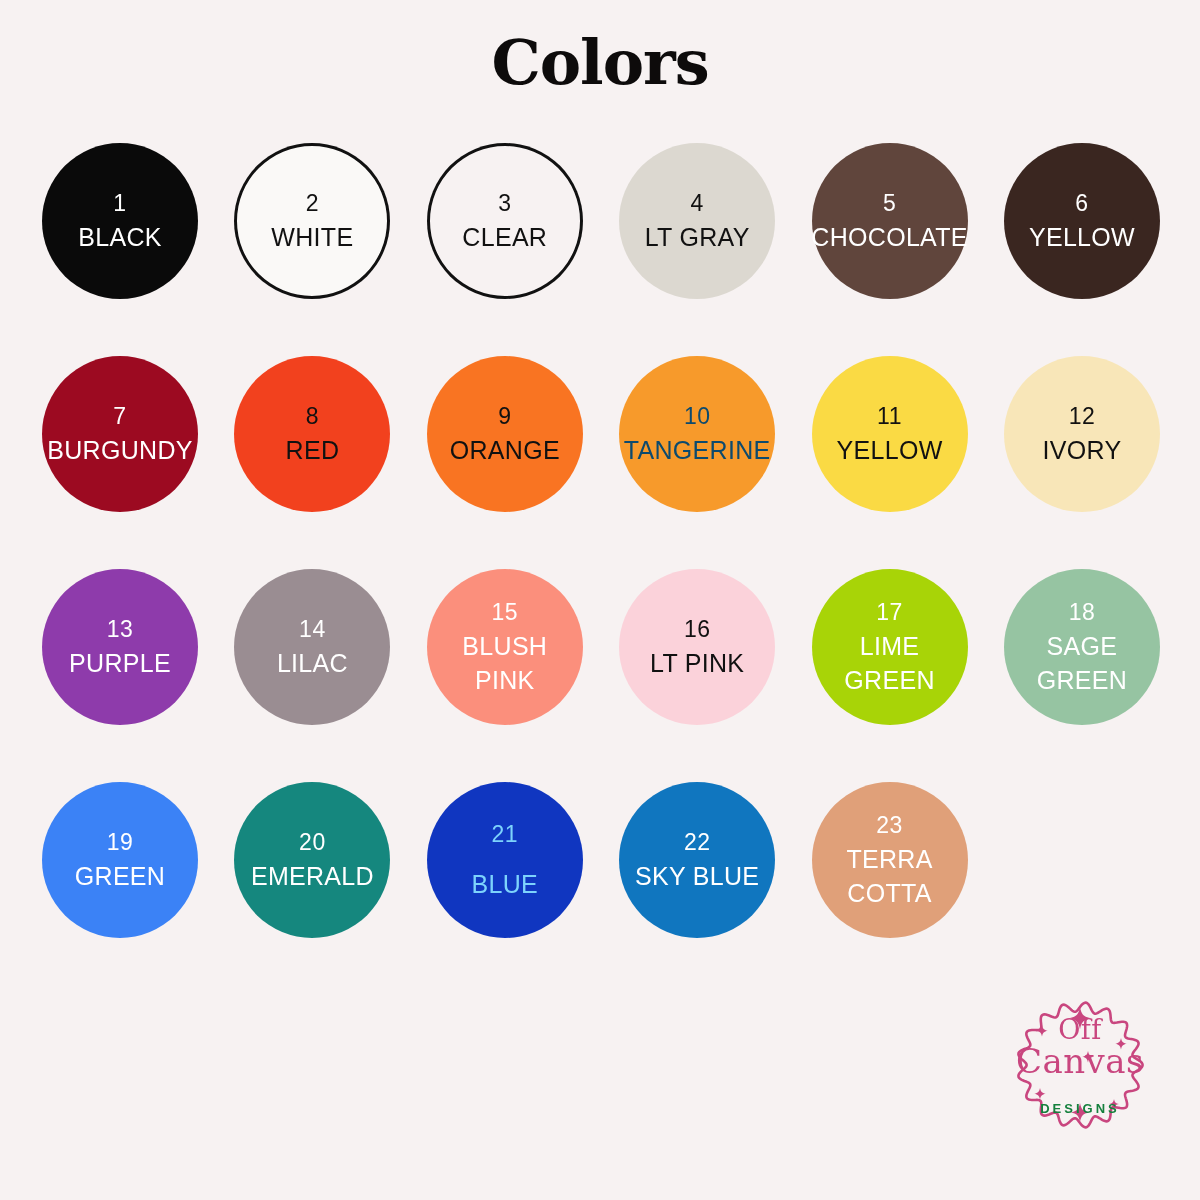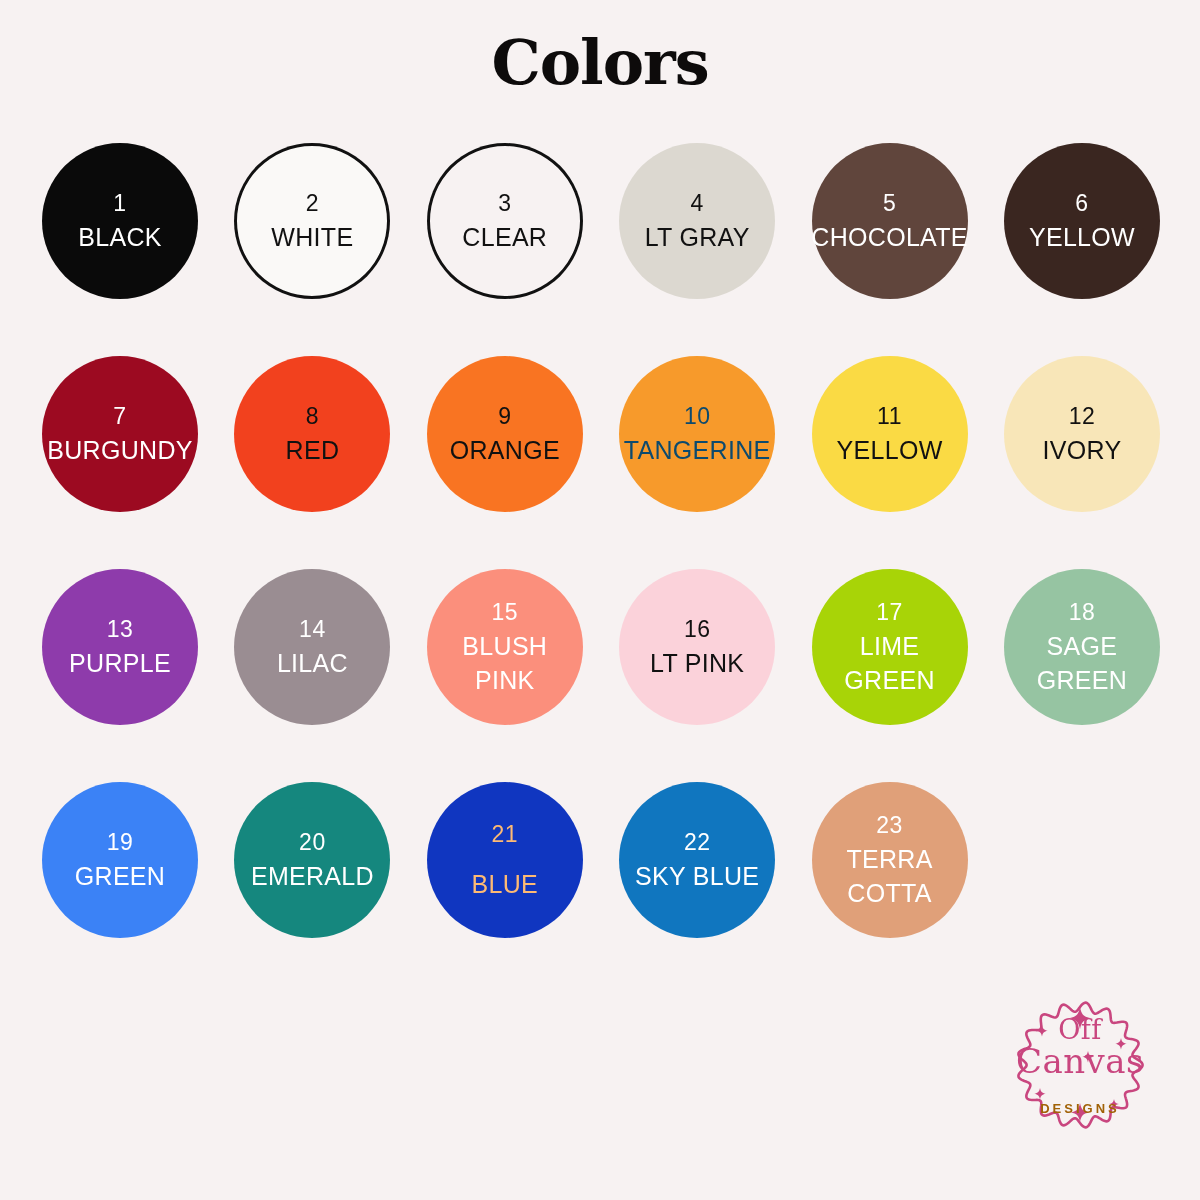--- a/index.html
+++ b/index.html
@@ -109,21 +109,21 @@
     font-family: "DejaVu Serif", "Liberation Serif", serif;
     font-size: 34px;
     color: #c9467f;
     letter-spacing: 0.5px;
     margin-top: 1px;
   }
   #brand-logo .logo-word3 {
     font-family: "Liberation Sans", sans-serif;
     font-size: 13px;
     font-weight: 700;
-    color: #a16207;
+    color: #15803d;
     letter-spacing: 3px;
     margin-top: 24px;
   }
 </style>
 </head>
 <body style="background: rgb(247, 242, 242);">
 
 <h1 id="page-title">Colors</h1>
 
 <div id="swatch-grid">
@@ -243,21 +243,21 @@
       <span class="swatch-name">
         <span class="nm-line">GREEN</span>
       </span>
     </div>
     <div class="swatch" style="background: rgb(21, 135, 126); color: rgb(255, 255, 255);">
       <span class="swatch-number">20</span>
       <span class="swatch-name">
         <span class="nm-line">EMERALD</span>
       </span>
     </div>
-    <div class="swatch" style="background: rgb(16, 54, 192); color: #fdba74; gap: 16px;">
+    <div class="swatch" style="background: rgb(16, 54, 192); color: #7dd3fc; gap: 16px;">
       <span class="swatch-number">21</span>
       <span class="swatch-name">
         <span class="nm-line">BLUE</span>
       </span>
     </div>
     <div class="swatch" style="background: rgb(16, 118, 191); color: rgb(255, 255, 255);">
       <span class="swatch-number">22</span>
       <span class="swatch-name">
         <span class="nm-line">SKY BLUE</span>
       </span>

